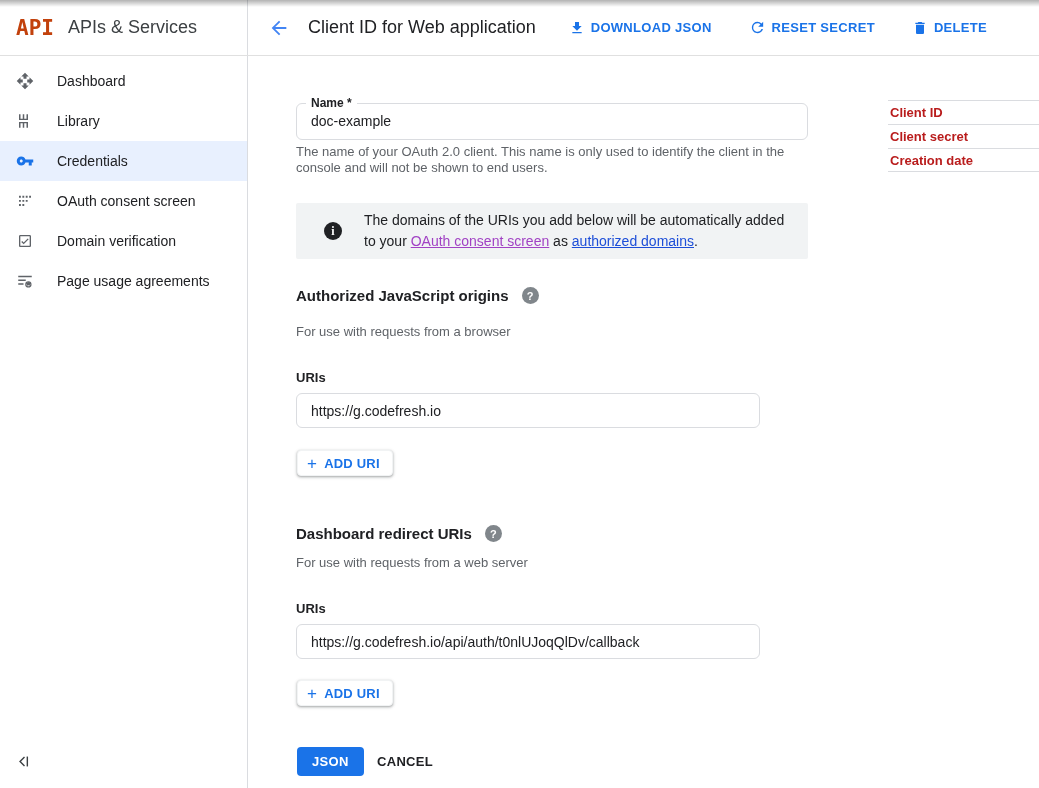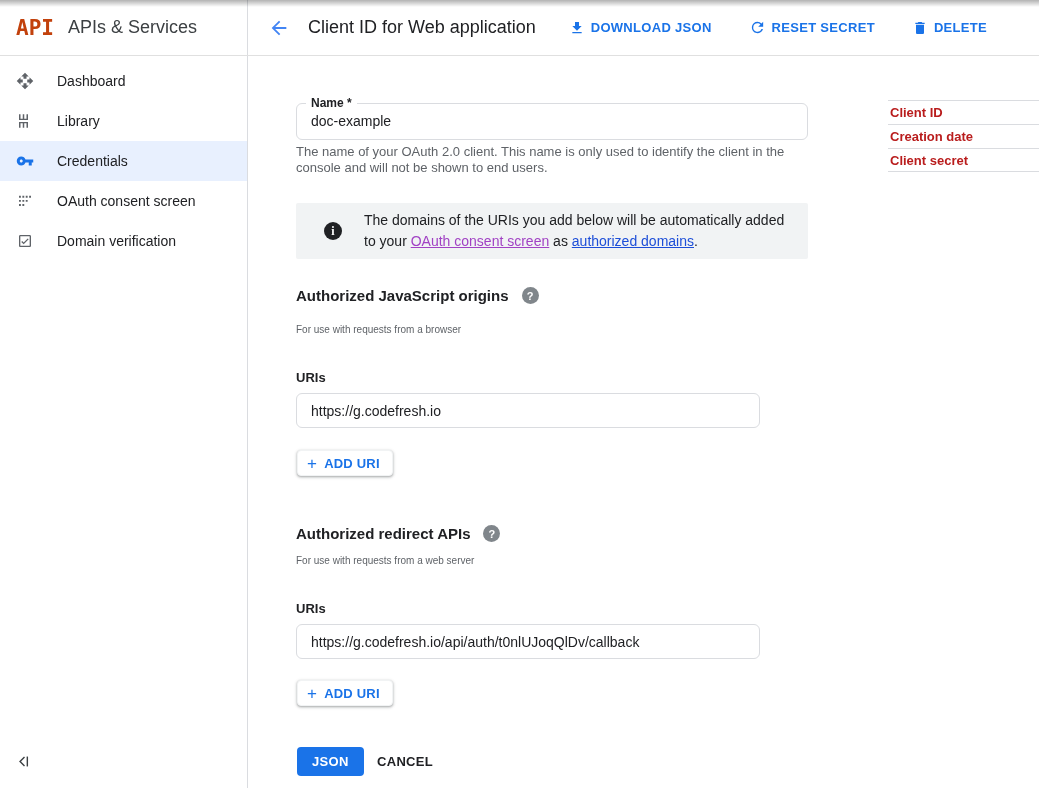--- a/index.html
+++ b/index.html
@@ -62,21 +62,21 @@
     flex:0 0 18px; font-family:"Liberation Serif", serif; }
   .banner-text { margin-left:22px; width:430px; font-size:14px; color:#202124; line-height:21px; }
   .link-purple { color:#a142c4; text-decoration:underline; cursor:pointer; }
   .link-blue { color:#1d4ed8; text-decoration:underline; cursor:pointer;margin-top:40px; }
 
   .section-heading { font-size:15px; font-weight:bold; color:#202124; display:flex;
     align-items:center; gap:13px; }
   .help-icon { width:17px; height:17px; border-radius:50%; background:#80868b; color:#fff;
     font-size:11px; font-weight:bold; display:inline-flex; align-items:center; justify-content:center;
     cursor:pointer; }
-  .section-desc { font-size:10px; color:#5f6368; }
+  .section-desc { font-size:13px; color:#5f6368; }
   .uris-label { font-size:13px; font-weight:bold; color:#202124; }
 
   .uri-input { left:296px; width:464px; height:35px; border:1px solid #dadce0; border-radius:6px;
     background:#fff; }
   .uri-input .uri-value { position:absolute; left:14px; top:9px; font-size:14px; color:#202124;
     white-space:nowrap; }
 
   .add-uri-btn { left:297px; height:26px; background:#fff; border:1px solid #f1f3f4;
     border-radius:4px; display:inline-flex; align-items:center; padding:0 12px 0 9px; gap:7px;
     color:#1a73e8; font-size:13px; font-weight:bold; cursor:pointer; font-family:inherit;
@@ -170,20 +170,30 @@
       <span>OAuth consent screen</span>
     </div>
     <div class="side-item">
       <span class="s-icon">
         <svg width="16" height="16" viewBox="0 0 24 24">
             <path d="M19 3H5c-1.1 0-2 .9-2 2v14c0 1.1.9 2 2 2h14c1.1 0 2-.9 2-2V5c0-1.1-.9-2-2-2zm0 16H5V5h14v14zM10 14.2l-2.2-2.2-1.4 1.4L10 17l7.5-7.5-1.4-1.4z"></path>
           </svg>
       </span>
       <span>Domain verification</span>
     </div>
+    <div class="side-item">
+      <span class="s-icon">
+        <svg width="18" height="18" viewBox="0 0 24 24">
+            <path d="M3 5h18v2H3zM3 10h10v2H3zM3 15h7v2H3zM17.5 13l.4 1.2 1.3.1.3 1.3-1 .8.3 1.3-1.3.5-1-.9-1 .9-1.3-.5.3-1.3-1-.8.3-1.3 1.3-.1z"></path>
+            <circle cx="16.5" cy="16.5" r="3.4" fill="none" stroke="currentColor" stroke-width="1.6"></circle>
+            <circle cx="16.5" cy="16.5" r="1.1"></circle>
+          </svg>
+      </span>
+      <span>Page usage agreements</span>
+    </div>
     <button class="collapse-btn">
       <svg width="17" height="17" viewBox="0 0 24 24">
           <path d="M12.7 6.4L11.3 5 4.3 12l7 7 1.4-1.4L7.1 12z"></path>
           <path d="M15 5h2v14h-2z"></path>
         </svg>
     </button>
   </nav>
 
   <main class="main"></main>
 
@@ -208,40 +218,40 @@
   <div class="abs uris-label" style="left:296px; top:370px;">URIs</div>
   <div class="abs uri-input" style="top:393px;">
     <span class="uri-value">https://g.codefresh.io</span>
   </div>
   <button class="abs add-uri-btn" style="top:450px;">
     <span class="plus-glyph">+</span>
     <span>ADD URI</span>
   </button>
 
   <div class="abs section-heading" style="left:296px; top:525px;">
-    <span>Authorized redirect APIs</span>
+    <span>Dashboard redirect URIs</span>
     <span class="help-icon">?</span>
   </div>
   <div class="abs section-desc" style="left:296px; top:555px;">For use with requests from a web server</div>
   <div class="abs uris-label" style="left:296px; top:601px;">URIs</div>
   <div class="abs uri-input" style="top:624px;">
     <span class="uri-value">https://g.codefresh.io/api/auth/t0nlUJoqQlDv/callback</span>
   </div>
   <button class="abs add-uri-btn" style="top:680px;">
     <span class="plus-glyph">+</span>
     <span>ADD URI</span>
   </button>
 
   <button class="abs save-btn">JSON</button>
   <button class="abs cancel-btn">CANCEL</button>
 
   <aside class="summary">
     <div class="summary-row">
       <span>Client ID</span>
     </div>
     <div class="summary-row">
+      <span>Client secret</span>
+    </div>
+    <div class="summary-row">
       <span>Creation date</span>
-    </div>
-    <div class="summary-row">
-      <span>Client secret</span>
     </div>
   </aside>
 </div>
 
 </body></html>

